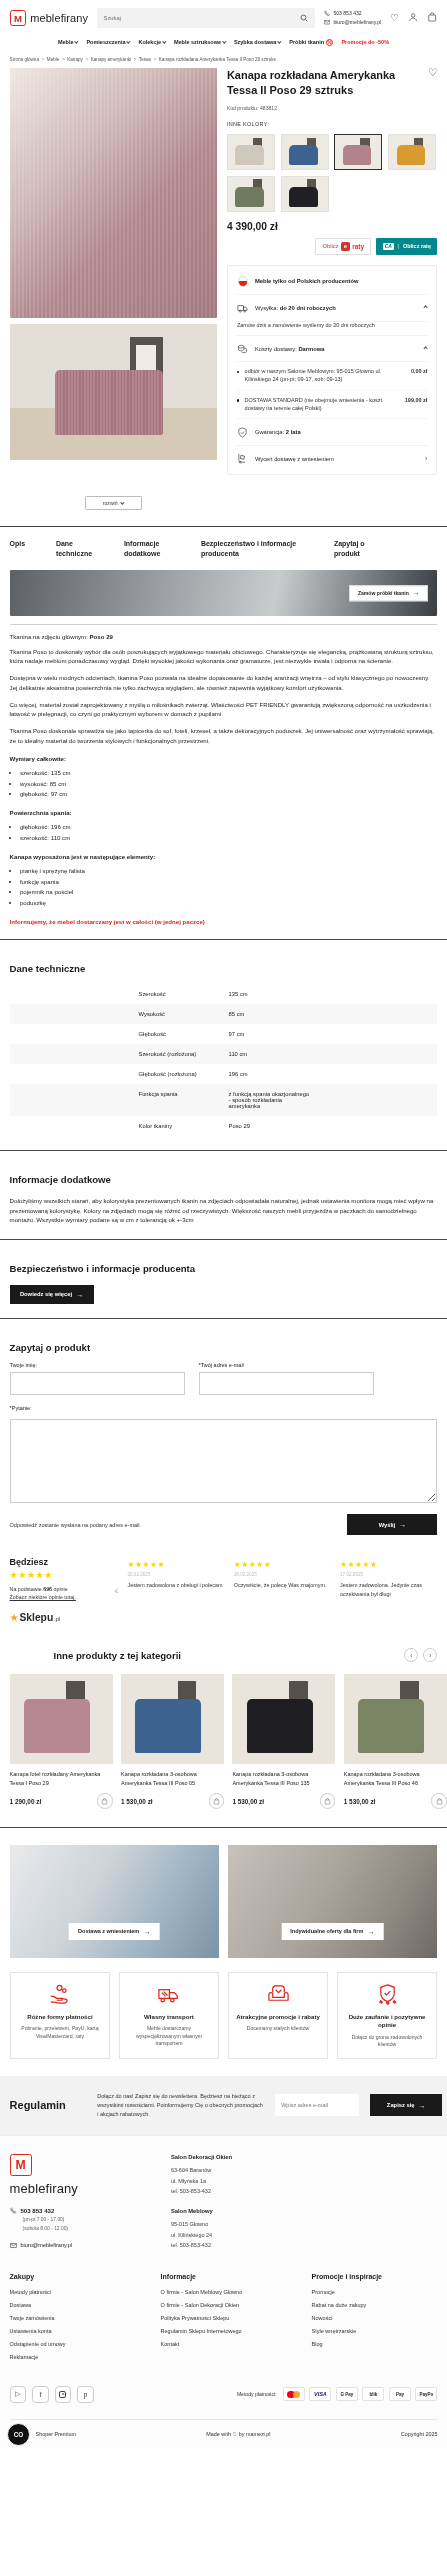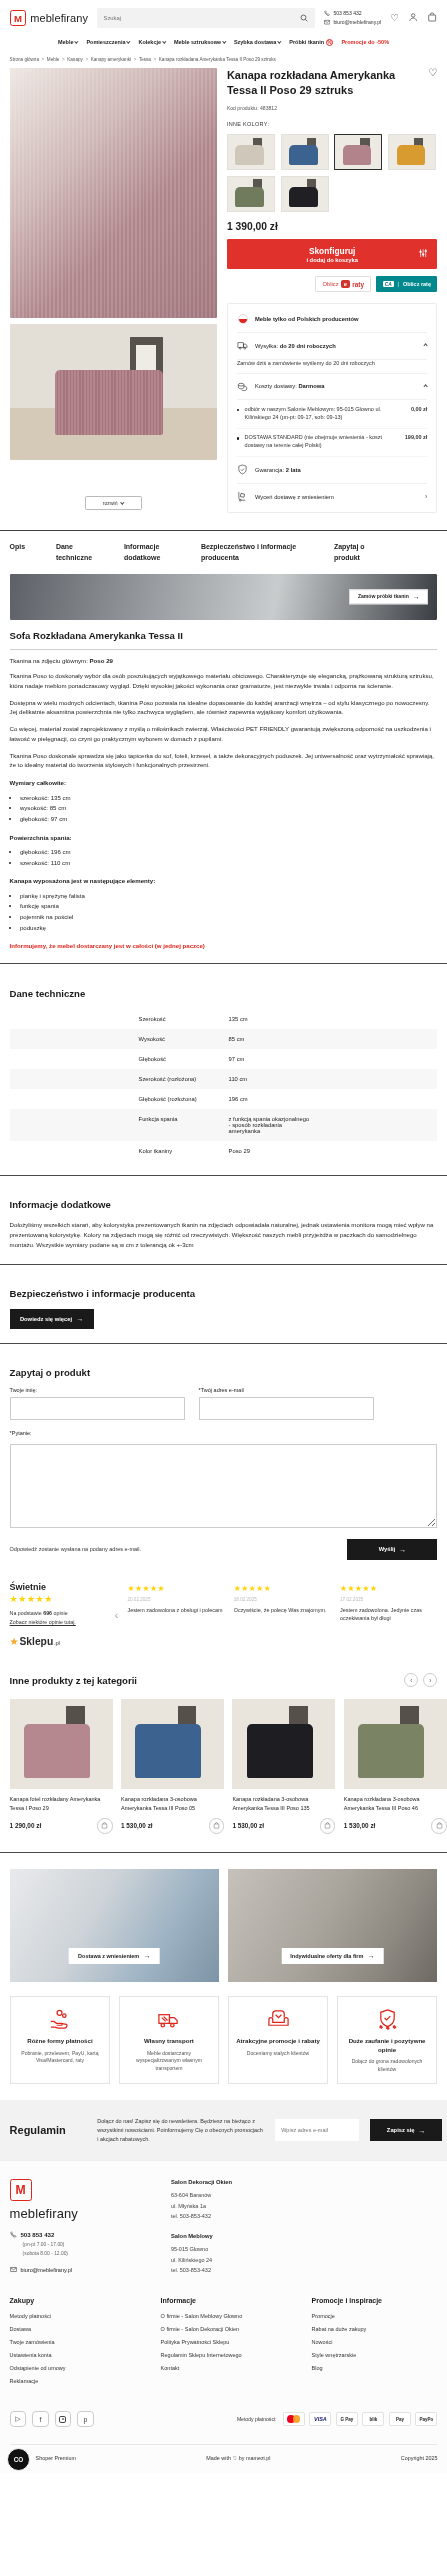--- a/index.html
+++ b/index.html
@@ -142,21 +142,21 @@
   .zaufane .zp { font-size:5.8px; color:#2b2b2b; }
   .rv-arrow { color:#aaa; font-size:11.6px; margin-top:26px; cursor:pointer; }
   .rv-cards { flex:1; display:flex; gap:10.3px; }
   .rv-card { width:96px; }
   .rv-card .stars { font-size:7.7px; }
   .rv-date { font-size:4.6px; color:#bbb; margin-top:3.2px; }
   .rv-text { font-size:5.4px; color:#333; line-height:1.55; margin-top:4.5px; }
 
   
   .related { padding:9px 9.6px 0; }
-  .rel-head { display:flex; justify-content:space-between; align-items:center; }
+  .rel-head { display:flex; justify-content:space-between; align-items:center;margin-left:44px; }
   .rel-nav { display:flex; gap:5.1px; }
   .circ { width:14px; height:14px; border:0.6px solid #ccc; border-radius:50%; display:flex; align-items:center; justify-content:center; font-size:6.4px; color:#555; cursor:pointer; background:#fff; }
   .cards { display:flex; gap:8.4px; margin-top:11.6px; }
   .card { width:103px; }
   .card-img { width:103px; height:90px; background:#e9e4dc; position:relative; overflow:hidden; }
   .card-img .win { position:absolute; left:55%; top:8%; width:18%; height:40%; background:#55504a; }
   .card-img .sofa { left:14%; top:28%; width:64%; height:60%; }
   .card-title { font-size:5.5px; color:#222; line-height:1.55; margin-top:6.4px; height:18px; }
   .card-foot { display:flex; justify-content:space-between; align-items:center; margin-top:5.1px; }
   .card-price { font-size:6.4px; font-weight:bold; }
@@ -352,32 +352,22 @@
       <div class="swatch">
           <div class="win"></div>
           <div class="sofa" style="background: rgb(111, 123, 92);"></div>
         </div>
       <div class="swatch">
           <div class="win"></div>
           <div class="sofa" style="background: rgb(32, 32, 36);"></div>
         </div>
     </div>
 
-    <div class="price">1 390,00 zł</div>
-
-    <button class="btn-config">
-      <span class="l1">Skonfiguruj</span>
-      <span class="l2">i dodaj do koszyka</span>
-      <svg viewBox="0 0 24 24" fill="none" stroke-width="1.6">
-          <path d="M6 3v18M12 3v18M18 3v18"></path>
-          <circle cx="6" cy="9" r="2" fill="#fff"></circle>
-          <circle cx="12" cy="15" r="2" fill="#fff"></circle>
-          <circle cx="18" cy="7" r="2" fill="#fff"></circle>
-        </svg>
-    </button>
+    <div class="price">4 390,00 zł</div>
+
 
     <div class="finance">
       <button class="btn-eraty">
         <span>Oblicz</span>
         <span class="e">e</span>
         <span class="r">raty</span>
       </button>
       <button class="btn-ca">
         <span class="calogo">CA</span>
         <span class="sep">|</span>
@@ -460,21 +450,20 @@
   </div>
 </div>
 
 <div class="opis">
   <div class="fabric-banner">
     <span class="bbtn">
       <span>Zamów próbki tkanin</span>
         <span class="arrow">→</span>
     </span>
   </div>
-  <h2 class="sec">Sofa Rozkładana Amerykanka Tessa II</h2>
   <div class="rule"></div>
   <div class="fabric-line">
     <span>Tkanina na zdjęciu głównym:</span>
     <b>Poso 29</b>
   </div>
   <p class="para">Tkanina Poso to doskonały wybór dla osób poszukujących wyjątkowego materiału obiciowego. Charakteryzuje się elegancką, prążkowaną strukturą sztruksu, która nadaje meblom ponadczasowy wygląd. Dzięki wysokiej jakości wykonania oraz gramaturze, jest niezwykle trwała i odporna na ścieranie.</p>
   <p class="para">Dostępna w wielu modnych odcieniach, tkanina Poso pozwala na idealne dopasowanie do każdej aranżacji wnętrza – od stylu klasycznego po nowoczesny. Jej delikatnie aksamitna powierzchnia nie tylko zachwyca wyglądem, ale również zapewnia wyjątkowy komfort użytkowania.</p>
   <p class="para">Co więcej, materiał został zaprojektowany z myślą o miłośnikach zwierząt. Właściwości PET FRIENDLY gwarantują zwiększoną odporność na uszkodzenia i łatwość w pielęgnacji, co czyni go praktycznym wyborem w domach z pupilami.</p>
   <p class="para">Tkanina Poso doskonale sprawdza się jako tapicerka do sof, foteli, krzeseł, a także dekoracyjnych poduszek. Jej uniwersalność oraz wytrzymałość sprawiają, że to idealny materiał do tworzenia stylowych i funkcjonalnych przestrzeni.</p>
 
@@ -576,21 +565,21 @@
     <span class="form-note">Odpowiedź zostanie wysłana na podany adres e-mail.</span>
     <button class="btn-send">
       <span>Wyślij</span>
         <span class="arrow">→</span>
     </button>
   </div>
 </div>
 
 <div class="reviews">
   <div class="rv-left">
-    <div class="rv-title">Świetnie</div>
+    <div class="rv-title">Będziesz</div>
     <div class="stars">★★★★★</div>
     <div class="rv-basis">
       <span>Na podstawie</span> <b>696</b> <span>opinie</span><br>
       <span class="rv-link">Zobacz niektóre opinie tutaj.</span>
     </div>
     <div class="zaufane">
       <span class="st">★</span>
       <span class="zt">Sklepu</span>
       <span class="zp">.pl</span>
     </div>

